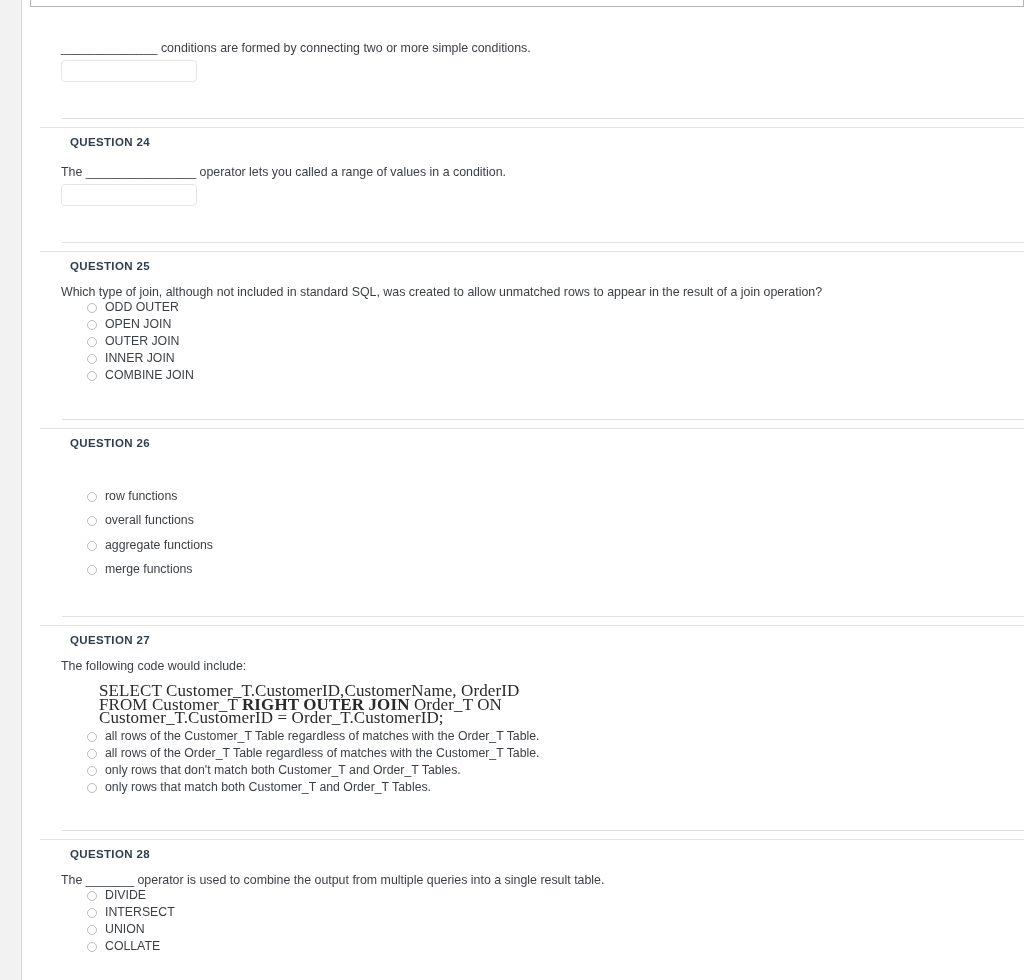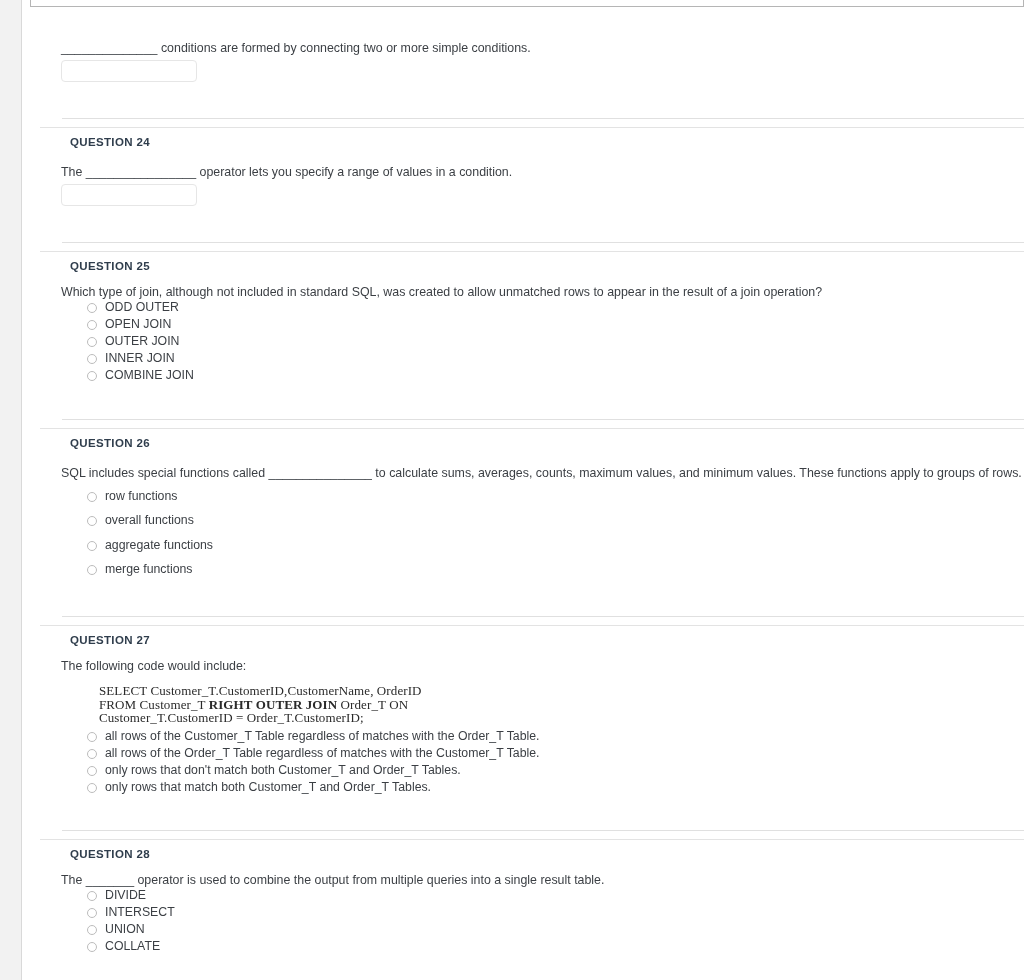--- a/index.html
+++ b/index.html
@@ -123,21 +123,21 @@
   }
   .opt .opt-label {
     font-size: 12.3px;
     color: #3b3f44;
     line-height: 13px;
   }
 
   .code-block {
     position: absolute;
     font-family: "Liberation Serif", serif;
-    font-size: 13px;
+    font-size: 17px;
     line-height: 13.5px;
     color: #2a2a2a;
     white-space: pre;
     letter-spacing: 0.1px;
   }
   .code-block b { font-weight: bold; }
 </style>
 </head>
 <body>
 
@@ -145,21 +145,21 @@
 
   <div class="prev-block-stub"></div>
 
   <div class="q-header" style="left:48px; top:12px;margin-top:48px;">QUESTION 23</div>
   <div class="q-text" style="left:39px; top:41px;">______________  conditions are formed by connecting two or more simple conditions.</div>
   <input class="fill-input" style="left: 39px; top: 60px;" type="text" placeholder="">
   <div class="q-rule-inner" style="top:118px;"></div>
 
   <div class="q-rule-outer" style="top:127px;"></div>
   <div class="q-header" style="left:48px; top:136px;">QUESTION 24</div>
-  <div class="q-text" style="left:39px; top:165px;">The ________________ operator lets you specify a range of values in a condition.</div>
+  <div class="q-text" style="left:39px; top:165px;">The ________________ operator lets you called a range of values in a condition.</div>
   <input class="fill-input" style="left: 39px; top: 184px;" type="text" placeholder="">
   <div class="q-rule-inner" style="top:242px;"></div>
 
   <div class="q-rule-outer" style="top:251px;"></div>
   <div class="q-header" style="left:48px; top:260px;">QUESTION 25</div>
   <div class="q-text" style="left:39px; top:285px;">Which type of join, although not included in standard SQL, was created to allow unmatched rows to appear in the result of a join operation?</div>
 
   <div class="opt" style="left:65px; top:301px;">
     <span class="radio"></span>
     <span class="opt-label">ODD OUTER</span>
@@ -177,21 +177,20 @@
     <span class="opt-label">INNER JOIN</span>
   </div>
   <div class="opt" style="left:65px; top:369px;">
     <span class="radio"></span>
     <span class="opt-label">COMBINE JOIN</span>
   </div>
   <div class="q-rule-inner" style="top:419px;"></div>
 
   <div class="q-rule-outer" style="top:428px;"></div>
   <div class="q-header" style="left:48px; top:437px;">QUESTION 26</div>
-  <div class="q-text" style="left:39px; top:466px;">SQL includes special functions called _______________ to calculate sums, averages, counts, maximum values, and minimum values.  These functions apply to groups of rows.</div>
 
   <div class="opt" style="left:65px; top:490px;">
     <span class="radio"></span>
     <span class="opt-label">row functions</span>
   </div>
   <div class="opt" style="left:65px; top:514px;">
     <span class="radio"></span>
     <span class="opt-label">overall functions</span>
   </div>
   <div class="opt" style="left:65px; top:539px;">

